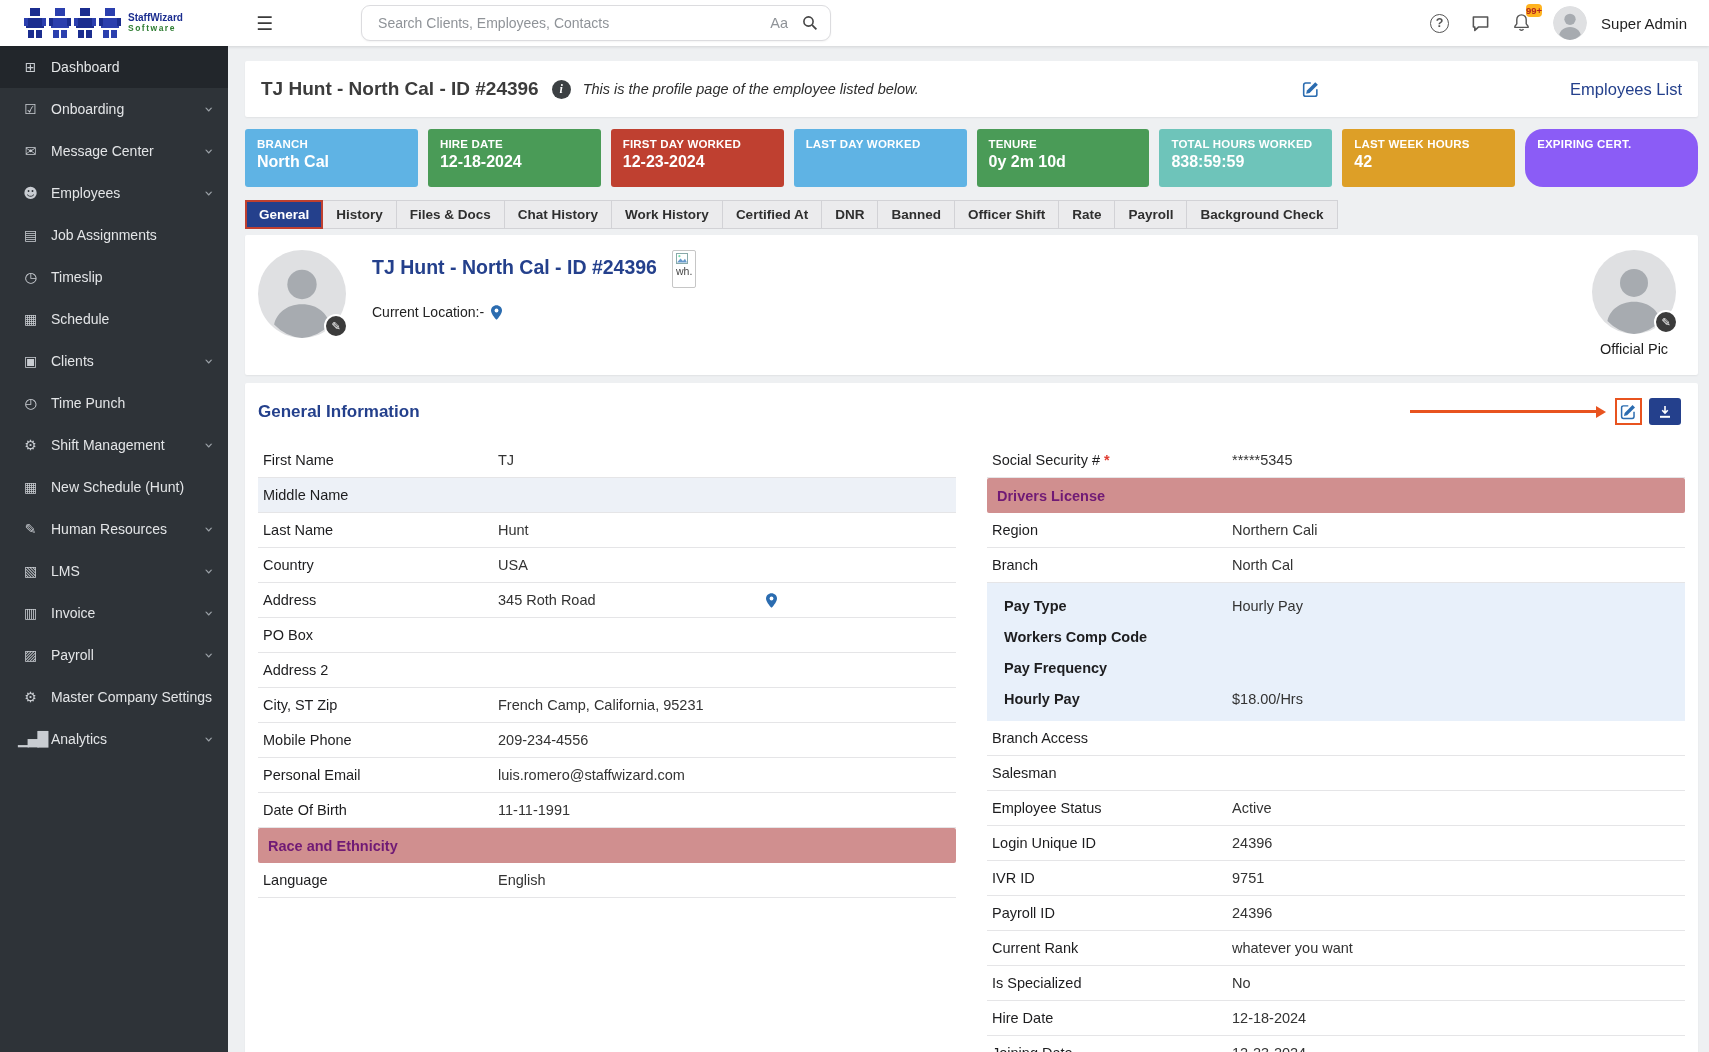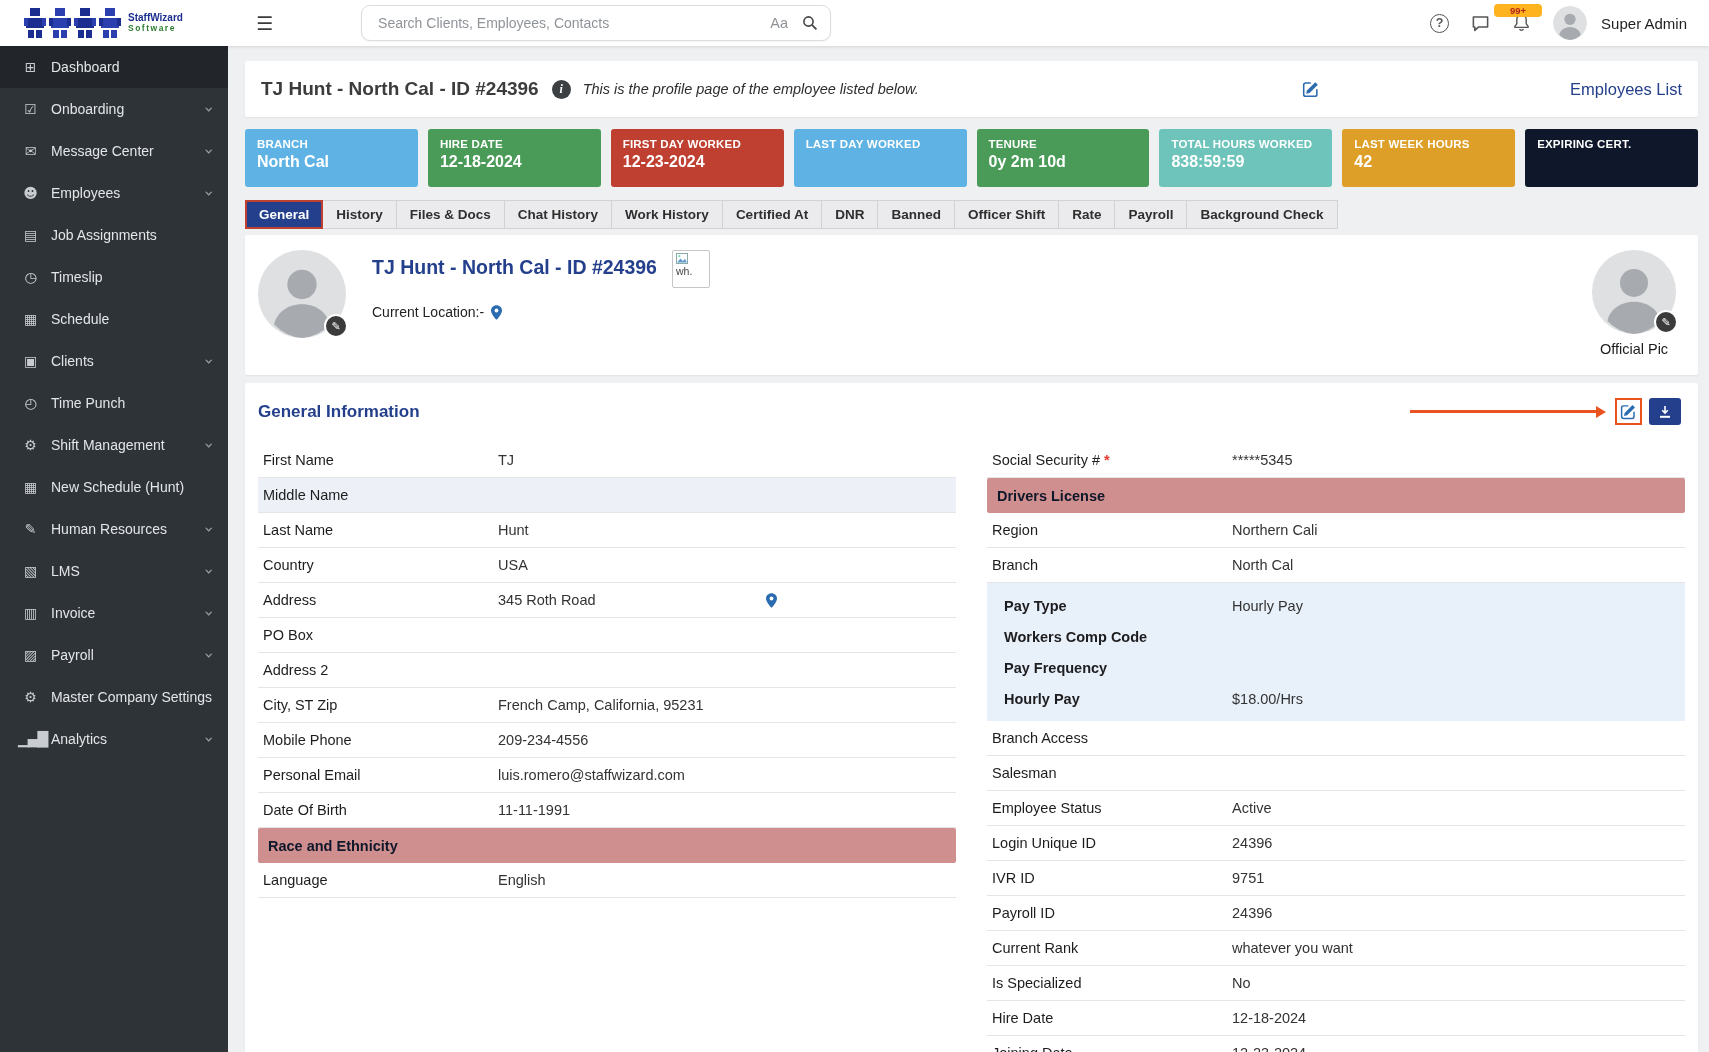--- a/index.html
+++ b/index.html
@@ -21,21 +21,21 @@
     font-family:"Liberation Sans",sans-serif; background:transparent; }
   .searchbox input::placeholder { color:#8f9398; }
   .search-aa { color:#8f9398; font-size:14.5px; margin-right:14px; cursor:pointer;margin-left:7px; }
   .search-mag { display:flex; cursor:pointer; }
   .top-right { margin-left:auto; display:flex; align-items:center; gap:22px; padding-right:22px; }
   .help-ic { width:19px; height:19px; border:1.6px solid #555; border-radius:50%; color:#555;
     font-size:12.5px; font-weight:700; display:flex; align-items:center; justify-content:center; cursor:pointer; }
   .icon-btn { display:flex; cursor:pointer; }
   .bell-wrap { position:relative; display:flex; cursor:pointer; }
   .badge { position:absolute; top:-9px; right:-11px; background:#ffb31f; color:#b3261e;
-    font-size:9.5px; font-weight:700; border-radius:4px; padding:1px 16px; line-height:1.2; }
+    font-size:9.5px; font-weight:700; border-radius:4px; padding:1px 0; line-height:1.2; }
   .avatar-sm { width:34px; height:34px; border-radius:50%; overflow:hidden; flex:none; cursor:pointer; }
   .uname { font-size:15px; color:#1f1f1f; margin-left:-8px; cursor:pointer; }
 
   
   .sidebar { position:fixed; top:46px; left:0; bottom:0; width:228px; background:#2e3338; z-index:10; }
   .side-item { display:flex; align-items:center; height:42px; padding:0 16px 0 18px; color:#e3e5e7;
     font-size:14px; cursor:pointer; }
   .side-item.active { background:#22262b; }
   .side-icon { width:24px; margin-right:9px; font-size:14px; color:#c9cdd2; text-align:center;
     font-family:"DejaVu Sans",sans-serif; letter-spacing:-1px; }
@@ -70,21 +70,21 @@
 
   .profile-panel { margin-top:6px; padding:15px 22px 18px 13px; display:flex; min-height:127px; }
   .avatar-wrap { position:relative; width:88px; height:88px; flex:none; cursor:pointer; }
   .avatar-wrap svg { width:100%; height:100%; }
   .pencil-badge { position:absolute; bottom:0; right:-2px; width:24px; height:24px; border-radius:50%;
     background:#3b3b3b; color:#fff; font-size:11px; border:2px solid #fff; display:flex; align-items:center;
     justify-content:center; cursor:pointer; font-family:"DejaVu Sans",sans-serif; }
   .profile-meta { margin-left:26px; padding-top:6px; }
   .profile-name-row { display:flex; align-items:flex-start; }
   .profile-name { font-size:19.5px; font-weight:700; color:#24408c; }
-  .wh-box { width:38px; height:38px; border:1px solid #c6c6c6; border-radius:2px; margin-left:15px;
+  .wh-box { width:24px; height:38px; border:1px solid #c6c6c6; border-radius:2px; margin-left:15px;
     margin-top:-6px; display:flex; flex-direction:column; padding:2px 3px; background:#fff; }
   .wh-box .wh-txt { font-size:10.5px; color:#444; line-height:1; margin-top:2px; }
   .loc-row { margin-top:16px; font-size:14px; color:#222; display:flex; align-items:center; gap:7px; }
   .official-pic { margin-left:auto; display:flex; flex-direction:column; align-items:center; }
   .official-pic .avatar-wrap { width:84px; height:84px; }
   .official-caption { margin-top:7px; font-size:14.5px; color:#1d1d1d; }
 
   .general-panel { margin-top:8px; padding:15px 13px 40px; min-height:677px; }
   .gi-head { display:flex; align-items:center; padding-right:4px; }
   .gi-title { font-size:17px; font-weight:700; color:#24408c; }
@@ -98,21 +98,21 @@
     justify-content:center; cursor:pointer; border:none; }
 
   .form-cols { display:flex; gap:31px; margin-top:18px; }
   .fcol { flex:1; min-width:0; }
   .f-row { position:relative; display:flex; align-items:center; min-height:35px;
     border-bottom:1px solid #e5e5e7; font-size:14.5px; padding:2px 0; }
   .f-row .lab { width:240px; flex:none; color:#1d1d1f; font-weight:500; padding-left:5px; }
   .fcol-right .f-row .lab { width:245px; }
   .f-row .val { color:#333; display:flex; align-items:center; min-height:18px; }
   .f-row.muted { background:#edf1f7; border-bottom:1px solid #e5e5e7; }
-  .band { background:#d08f8f; font-weight:700; color:#0f172a; padding:0 10px; font-size:14.5px;
+  .band { background:#d08f8f; font-weight:700; color:#701a75; padding:0 10px; font-size:14.5px;
     border-radius:2px; min-height:35px; display:flex; align-items:center; }
   .fgroup { background:#e8f0fa; padding:7px 0; }
   .fgroup .f-row { border-bottom:none; min-height:31px; }
   .fgroup .f-row .lab { padding-left:17px; font-weight:600; }
   .req { color:#e03c31; margin-left:4px; font-weight:700; }
   .val-pin { position:absolute; left:508px; display:flex; cursor:pointer; }
 </style>
 </head>
 <body>
 
@@ -314,21 +314,21 @@
         <div class="stat-value">0y 2m 10d</div>
       </div>
       <div class="stat-card" style="background: rgb(110, 196, 186);">
         <div class="stat-label">TOTAL HOURS WORKED</div>
         <div class="stat-value">838:59:59</div>
       </div>
       <div class="stat-card" style="background: rgb(221, 159, 39);">
         <div class="stat-label">LAST WEEK HOURS</div>
         <div class="stat-value">42</div>
       </div>
-      <div class="stat-card" style="background: #0f172a;">
+      <div class="stat-card" style="background: #8b5cf6; border-radius: 18px;">
         <div class="stat-label">EXPIRING CERT.</div>
         <div class="stat-value"></div>
       </div>
     </div>
 
   <div class="tabs">
       <div class="tab active">General</div>
       <div class="tab">History</div>
       <div class="tab">Files &amp; Docs</div>
       <div class="tab">Chat History</div>

